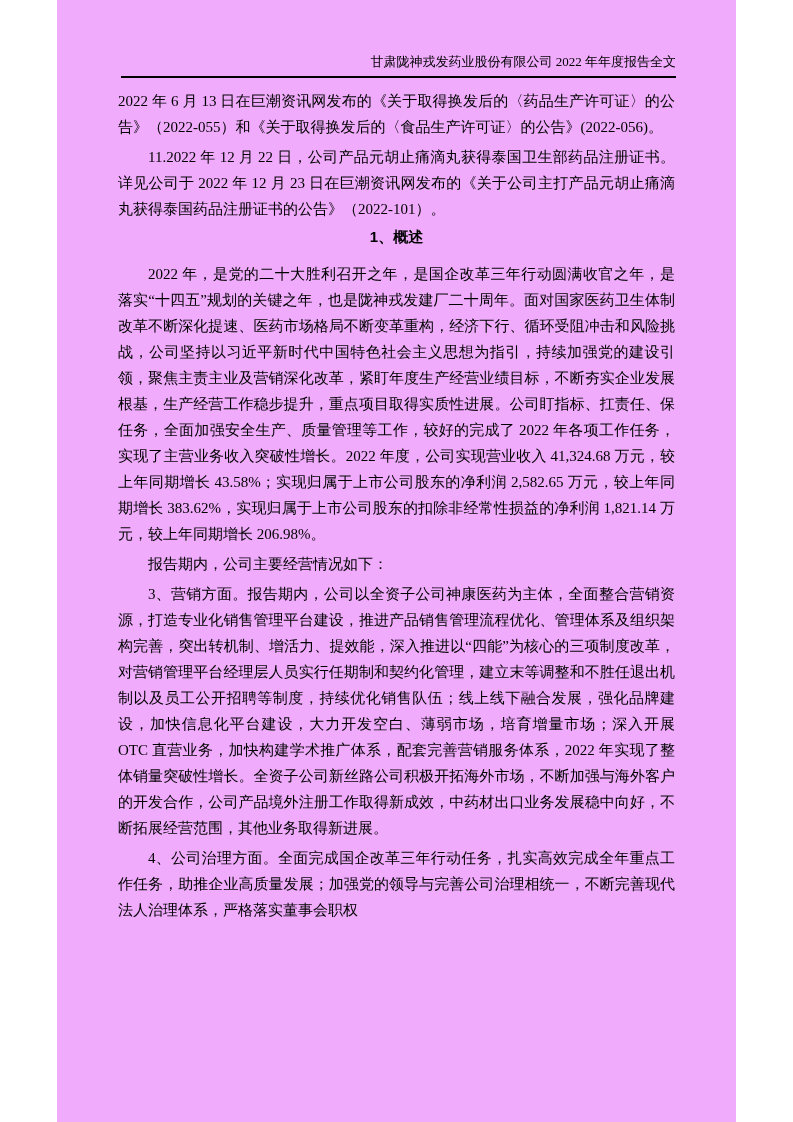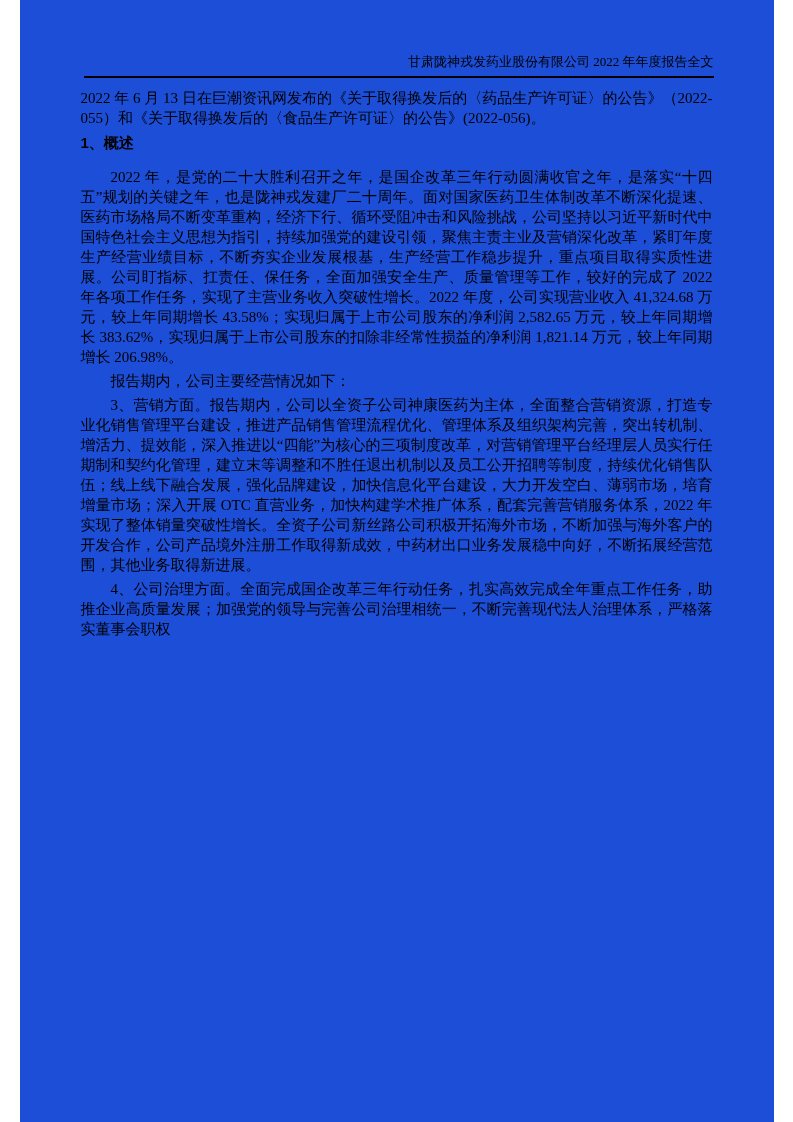--- a/index.html
+++ b/index.html
@@ -3,24 +3,24 @@
 <meta charset="utf-8">
 <style>
   * { box-sizing: border-box; }
   html, body {
     margin: 0;
     padding: 0;
     background: #ffffff;
   }
   .page {
     position: relative;
-    width: 754px;
+    width: 679px;
     height: 1122px;
     margin: 0 auto;
-    background: #1d4ed8;
+    background: #f0abfc;
     color: #000000;
     font-family: "Liberation Serif", "DejaVu Serif", serif;
     overflow: hidden;
   }
   .header-title {
     position: absolute;
     top: 53px;
     left: 61px;
     right: 60px;
     text-align: right;
@@ -38,57 +38,59 @@
   }
   .doc-main {
     position: absolute;
     top: 88px;
     left: 61px;
     right: 61px;
   }
   .para {
     margin: 0 0 4px 0;
     font-size: 15px;
-    line-height: 20px;
+    line-height: 26px;
     text-align: justify;
     text-justify: inter-ideograph;
     text-indent: 2em;
   }
   .para.no-indent {
     text-indent: 0;
   }
   .h-main {
     font-family: "Liberation Sans", "DejaVu Sans", sans-serif;
     font-size: 16.5px;
     font-weight: bold;
     line-height: 24px;
     margin: 10px 0 13px 0;
   }
   .h-sub {
     font-family: "Liberation Sans", "DejaVu Sans", sans-serif;
     font-size: 15px;
     font-weight: bold;
     line-height: 22px;
     margin: 0 0 13px 0;
+    text-align: center;
   }
 </style>
 </head>
 <body>
 
 <div class="page">
 
   <div class="header-title">甘肃陇神戎发药业股份有限公司 2022 年年度报告全文</div>
 
   <div class="header-rule"></div>
 
   <main class="doc-main">
 
     <p class="para no-indent">2022 年 6 月 13 日在巨潮资讯网发布的《关于取得换发后的〈药品生产许可证〉的公告》（2022-055）和《关于取得换发后的〈食品生产许可证〉的公告》(2022-056)。</p>
 
 
+    <p class="para">11.2022 年 12 月 22 日，公司产品元胡止痛滴丸获得泰国卫生部药品注册证书。详见公司于 2022 年 12 月 23 日在巨潮资讯网发布的《关于公司主打产品元胡止痛滴丸获得泰国药品注册证书的公告》（2022-101）。</p>
 
 
     <h2 class="h-sub">1、概述</h2>
 
     <p class="para">2022 年，是党的二十大胜利召开之年，是国企改革三年行动圆满收官之年，是落实“十四五”规划的关键之年，也是陇神戎发建厂二十周年。面对国家医药卫生体制改革不断深化提速、医药市场格局不断变革重构，经济下行、循环受阻冲击和风险挑战，公司坚持以习近平新时代中国特色社会主义思想为指引，持续加强党的建设引领，聚焦主责主业及营销深化改革，紧盯年度生产经营业绩目标，不断夯实企业发展根基，生产经营工作稳步提升，重点项目取得实质性进展。公司盯指标、扛责任、保任务，全面加强安全生产、质量管理等工作，较好的完成了 2022 年各项工作任务，实现了主营业务收入突破性增长。2022 年度，公司实现营业收入 41,324.68 万元，较上年同期增长 43.58%；实现归属于上市公司股东的净利润 2,582.65 万元，较上年同期增长 383.62%，实现归属于上市公司股东的扣除非经常性损益的净利润 1,821.14 万元，较上年同期增长 206.98%。</p>
 
     <p class="para">报告期内，公司主要经营情况如下：</p>
 
 
 

